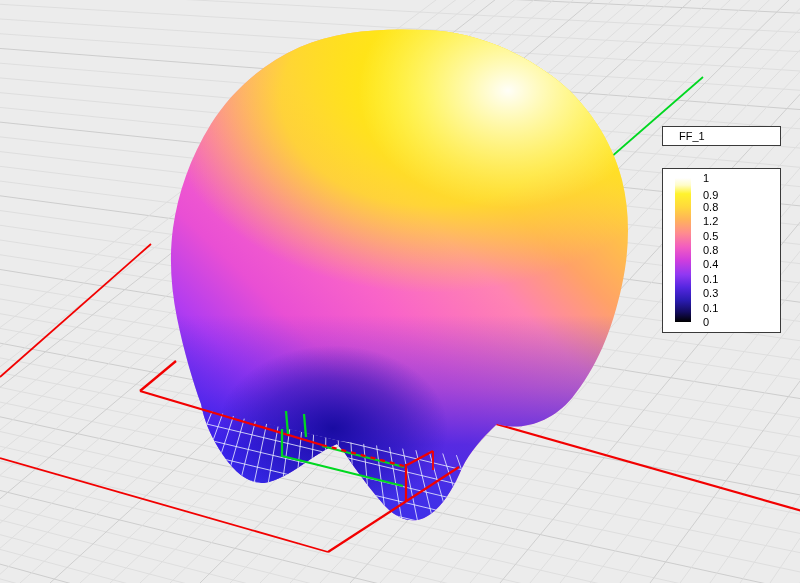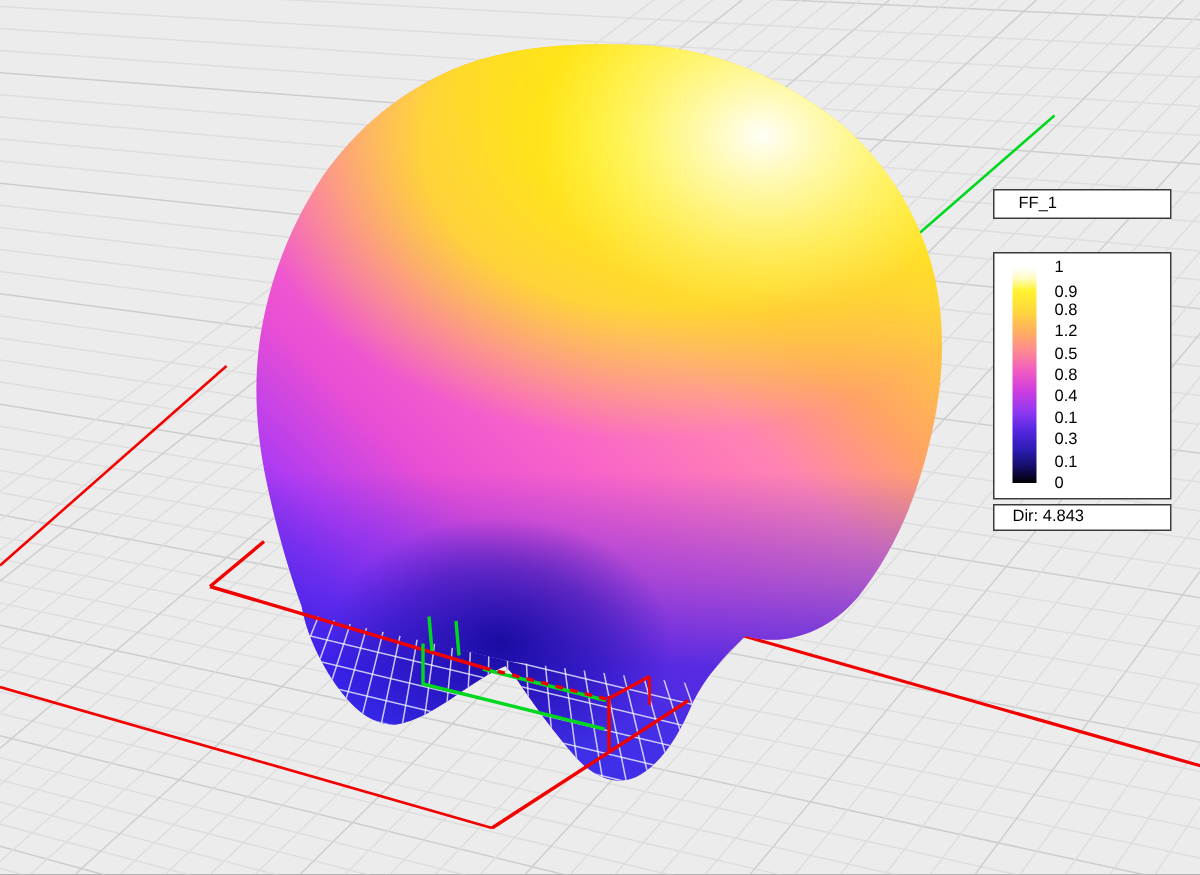--- a/index.html
+++ b/index.html
@@ -250,16 +250,13 @@
     <span class="cbtick" style="top:37.8px">0.8</span>
     <span class="cbtick" style="top:52.2px">1.2</span>
     <span class="cbtick" style="top:66.6px">0.5</span>
     <span class="cbtick" style="top:81px">0.8</span>
     <span class="cbtick" style="top:95.4px">0.4</span>
     <span class="cbtick" style="top:109.8px">0.1</span>
     <span class="cbtick" style="top:124.2px">0.3</span>
     <span class="cbtick" style="top:138.6px">0.1</span>
     <span class="cbtick" style="top:153px">0</span>
   </div>
-  <div class="lgbox" id="lg-dir">
-    <span class="lgtext">Dir: 4.843</span>
-  </div>
 </div>
 
 </body></html>

